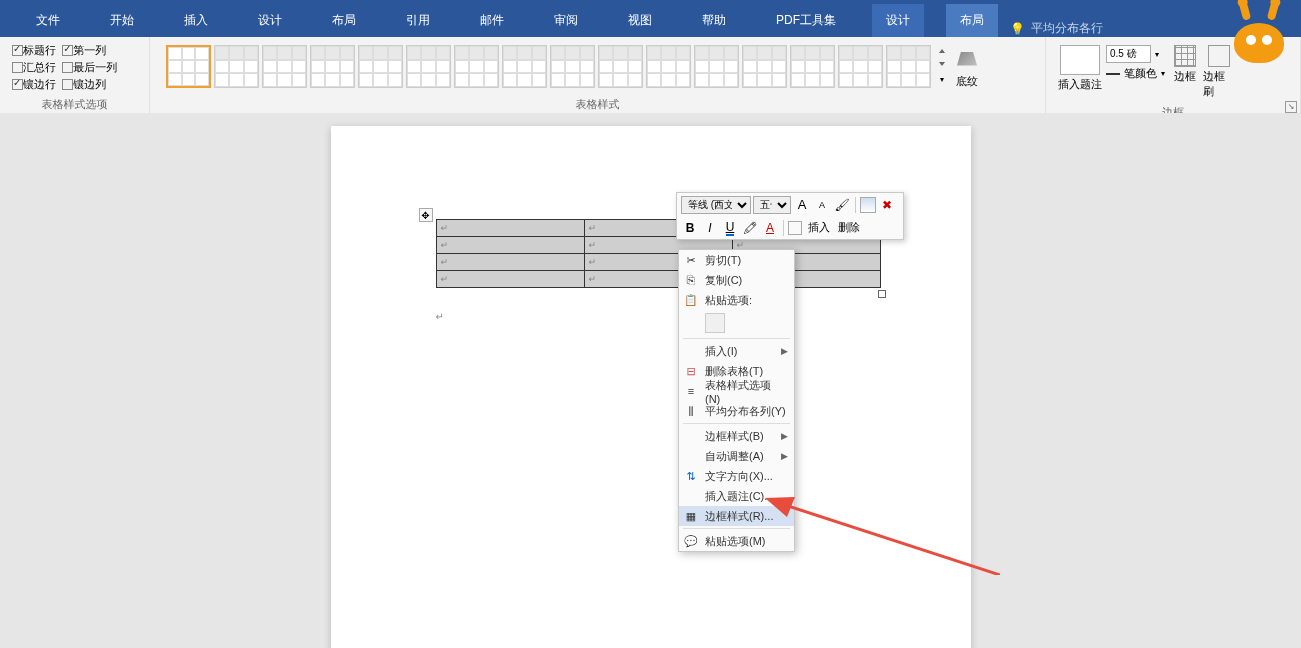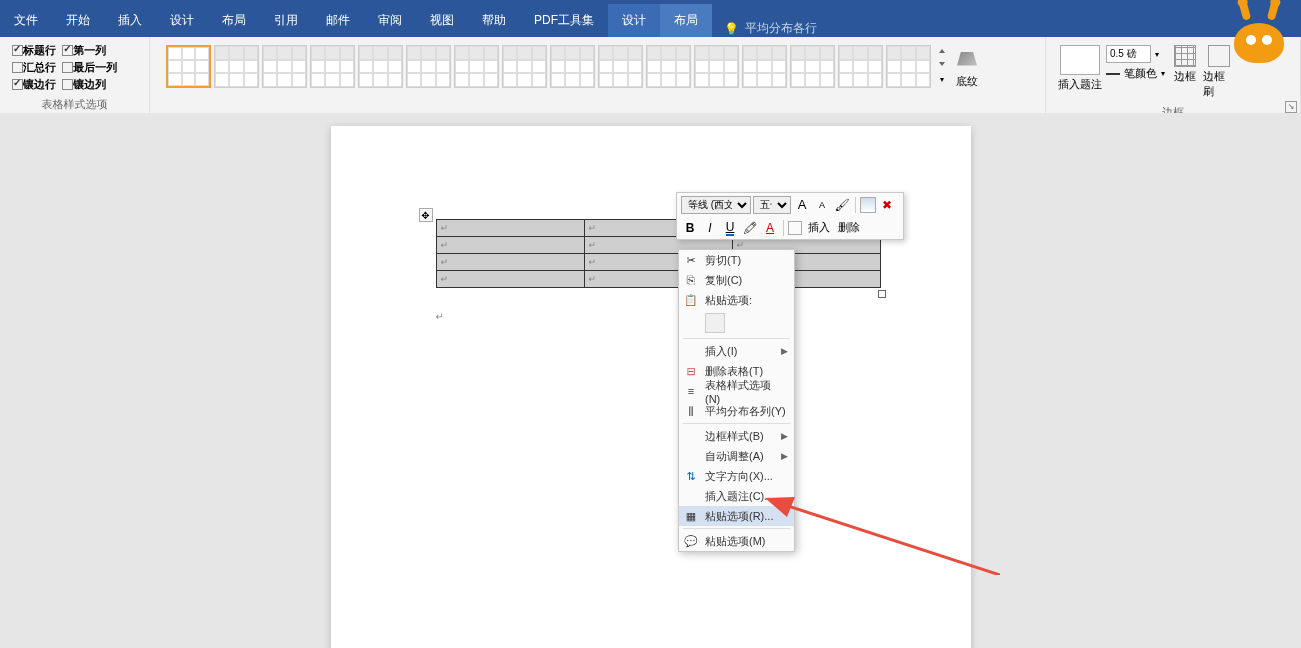--- a/index.html
+++ b/index.html
@@ -1,26 +1,26 @@
 <!DOCTYPE html>
 <html><head>
 <meta charset="utf-8">
 <style>
 *{margin:0;padding:0;box-sizing:border-box;font-family:"Microsoft YaHei",sans-serif;}
 body{background:#e6e6e6;width:1301px;height:648px;overflow:hidden;position:relative;}
 .ribbon-tabs{background:#2b579a;height:33px;display:flex;align-items:flex-end;font-size:12px;color:#fff;}
-.tab-item{padding:8px 14px;cursor:pointer;height:33px;display:flex;align-items:center;}
+.tab-item{padding:8px 14px;cursor:pointer;height:33px;display:flex;align-items:center;margin-left:22px;}
 .tab-item.active-design{background:#3b6bb5;}
 .search-area{display:flex;align-items:center;padding:0 12px;color:#c5d3e8;font-size:12px;}
 .search-icon{margin-right:6px;}
 .ribbon-content{background:#f3f3f3;height:80px;border-bottom:1px solid #d4d4d4;display:flex;font-size:11px;position:relative;}
 .ribbon-group{border-right:1px solid #e1e1e1;padding:4px 8px 2px;display:flex;flex-direction:column;justify-content:space-between;}
 .group-label{text-align:center;color:#666;font-size:11px;padding:2px 0;}
 .style-options{display:flex;flex-direction:column;gap:2px;padding:2px 4px;}
-.style-row{display:flex;align-items:center;gap:0;white-space:nowrap;font-weight:bold;}
+.style-row{display:flex;align-items:center;gap:0;white-space:nowrap;}
 .chk{width:11px;height:11px;border:1px solid #888;display:inline-block;position:relative;}
 .chk.checked::after{content:"✓";position:absolute;top:-3px;left:0;font-size:10px;color:#333;}
 .table-styles{display:flex;gap:3px;flex:1;padding:4px 8px;overflow:hidden;}
 .ts-item{width:45px;height:43px;border:1px solid #ccc;background:#fff;cursor:pointer;display:flex;flex-direction:column;}
 .ts-item.selected{border:2px solid #f0a030;}
 .ts-row{flex:1;display:flex;}
 .ts-cell{flex:1;border:0.5px solid #ddd;}
 .ts-head{background:#e8e8e8;}
 .ts-more{width:16px;height:43px;display:flex;flex-direction:column;justify-content:space-around;align-items:center;cursor:pointer;}
 .ts-arrow{width:0;height:0;border-left:3px solid transparent;border-right:3px solid transparent;}
@@ -382,20 +382,21 @@
       <div class="ts-more">
           <div class="ts-arrow ts-up"></div>
           <div class="ts-arrow ts-down"></div>
           <div style="font-size:8px">▾</div>
         </div>
       <div class="shading-btn">
           <div class="bucket-icon"></div>
           <span>底纹</span>
         </div>
     </div>
+    <div class="group-label">表格样式</div>
   </div>
 
   <div class="ribbon-group" style="width:255px;position:relative">
     <div class="border-group">
       <div class="border-style-btn">
           <div class="bs-preview"></div>
           <span>插入题注</span>
         </div>
       <div class="border-ctrls">
         <div class="bc-row">
@@ -532,21 +533,21 @@
     </div>
   <div class="cm-item">
       <span class="cm-icon" style="color:#06c">⇅</span>
       <span>文字方向(X)...</span>
     </div>
   <div class="cm-item">
       <span>插入题注(C)...</span>
     </div>
   <div class="cm-item highlight">
       <span class="cm-icon">▦</span>
-      <span>粘贴选项(R)...</span>
+      <span>边框样式(R)...</span>
     </div>
   <div class="cm-sep"></div>
   <div class="cm-item">
       <span class="cm-icon">💬</span>
       <span>粘贴选项(M)</span>
     </div>
 </div>
 
 <svg class="arrow-annot" viewBox="0 0 235 90">
   <line x1="235" y1="90" x2="20" y2="20" stroke="#e74c3c" stroke-width="3"></line>

